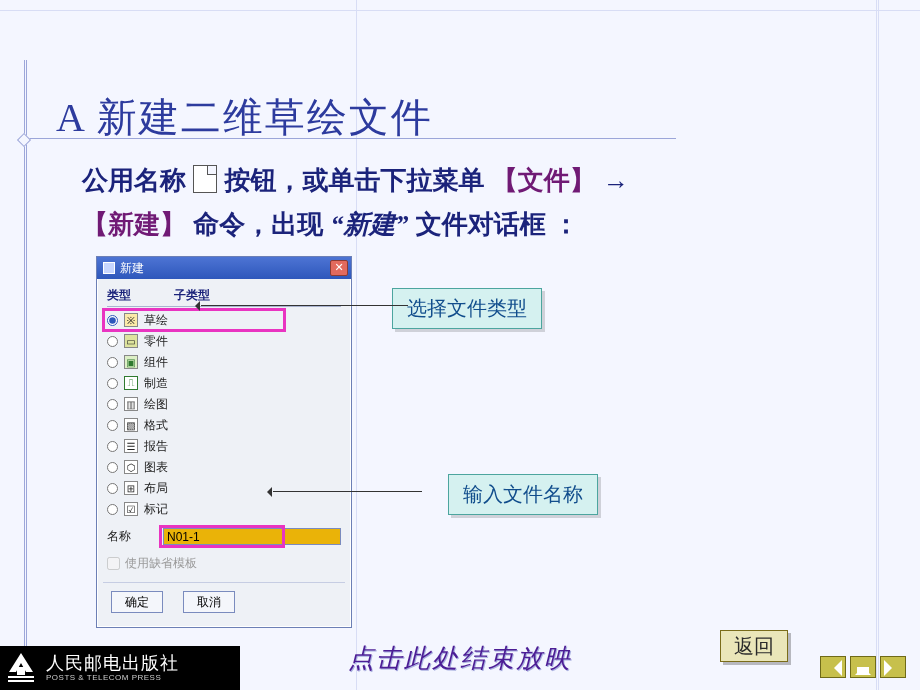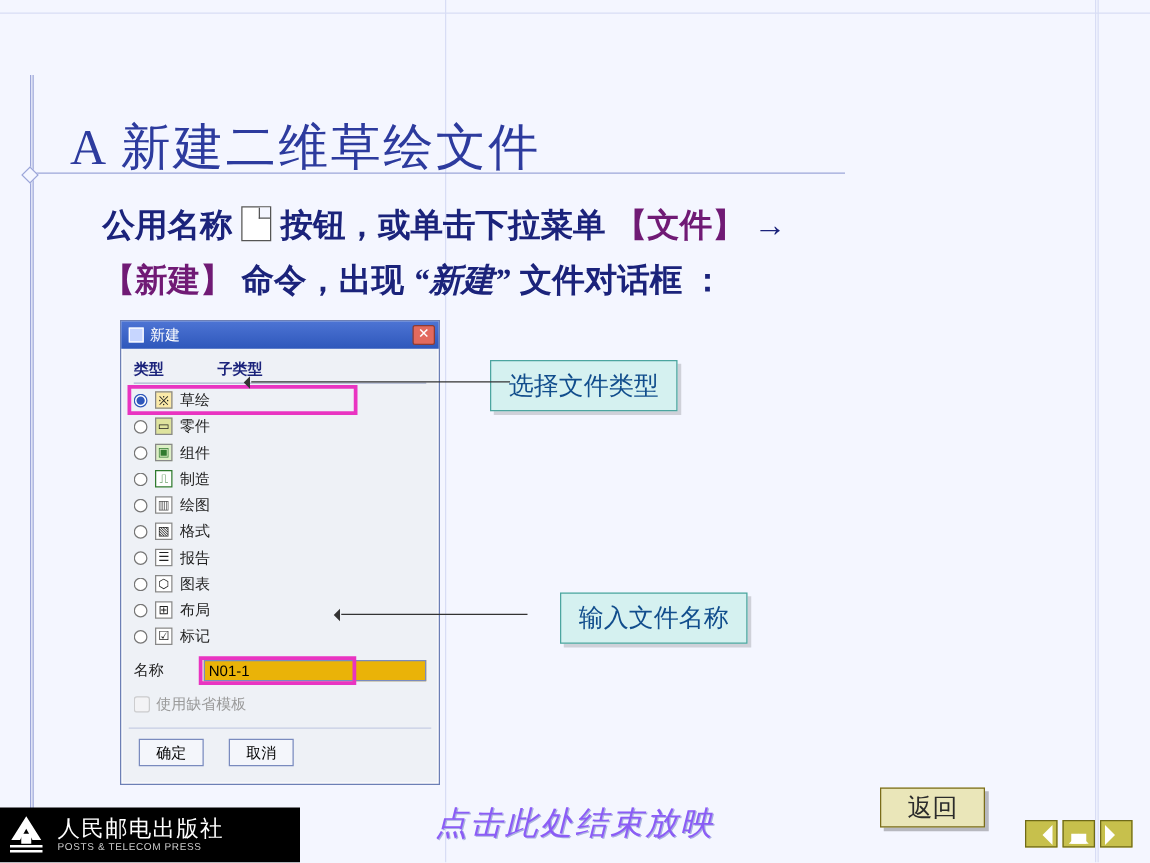--- a/index.html
+++ b/index.html
@@ -147,28 +147,28 @@
     }
     .arrow1{ top:305px; left:201px; width:207px; }
     .arrow2{ top:491px; left:273px; width:149px; }
 
     
     .end-slide {
       position:absolute; bottom:14px; left:50%;
       transform:translateX(-50%);
       font-family:"KaiTi","STKaiti",serif;
       font-size:26px;
-      color:#8b5cf6;
+      color:#4c1d95;
       letter-spacing:2px;
       text-shadow: 1px 1px 0 #aab1e0;
       font-style: italic;
     }
     .back-btn {
       position:absolute; bottom:28px; right:132px;
-      width:84px; height:32px;
+      width:68px; height:32px;
       background:#EAE6B9;
       border:1px solid #7A6C1A;
       box-shadow: 3px 3px 0 rgba(0,0,0,0.25);
       font-family:"KaiTi","STKaiti",serif;
       font-size:20px; color:#2B2B2B;
       display:flex; align-items:center; justify-content:center;
     }
     .nav-icons { position:absolute; bottom:12px; right:14px; display:flex; gap:4px;}
     .nav-icon { width:26px; height:22px; background:#C7C04C; border:1px solid #6F6A18; position:relative;}
     .nav-icon.tri-l::after{ content:""; position:absolute; top:3px; left:5px; border:8px solid transparent; border-right-color:#fff;}

